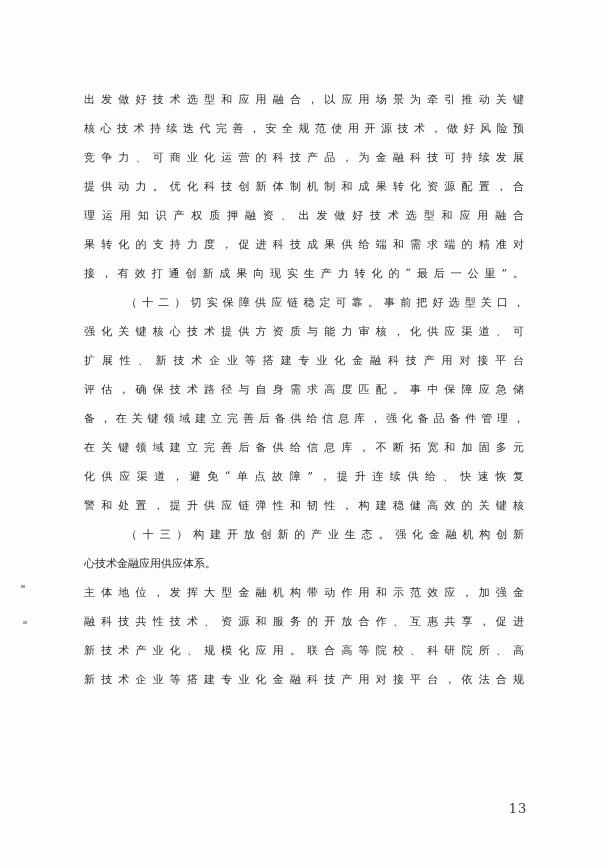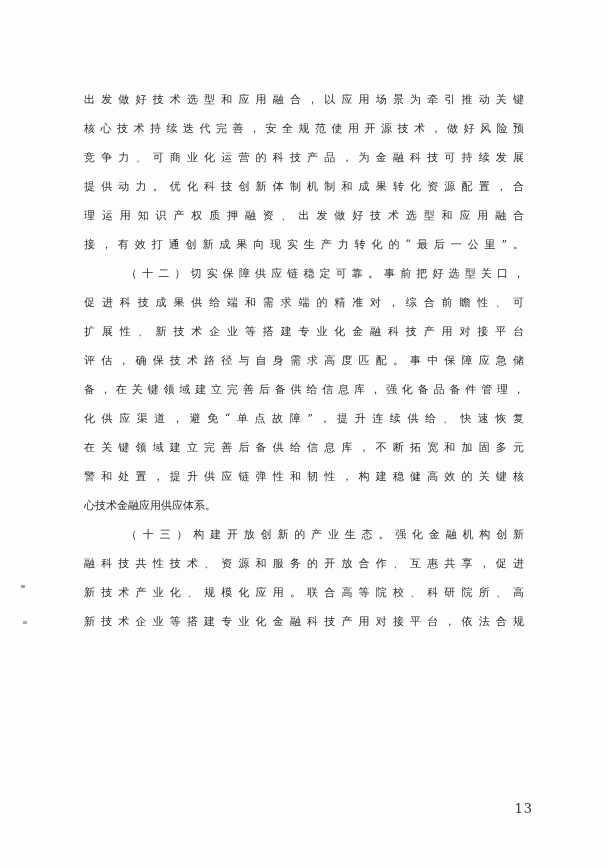--- a/index.html
+++ b/index.html
@@ -39,21 +39,21 @@
     text-align-last: left;
   }
   .page-number {
     position: absolute;
     left: 503px;
     top: 801px;
     width: 30px;
     font-size: 13px;
     color: #3a3a3a;
     letter-spacing: 1px;
-    text-align: right;
+    text-align: center;
   }
   .speck {
     position: absolute;
     width: 4px;
     height: 3px;
     background: #8a8a8a;
     opacity: 0.8;
   }
   .speck-1 { left: 21px; top: 585px; }
   .speck-2 { left: 23px; top: 621px; background: #9a9a9a; }
@@ -65,31 +65,33 @@
 
   <span class="speck speck-1"></span>
   <span class="speck speck-2"></span>
 
   <div class="text-block">
     <div class="line">出发做好技术选型和应用融合，以应用场景为牵引推动关键</div>
     <div class="line">核心技术持续迭代完善，安全规范使用开源技术，做好风险预</div>
     <div class="line">竞争力、可商业化运营的科技产品，为金融科技可持续发展</div>
     <div class="line">提供动力。优化科技创新体制机制和成果转化资源配置，合</div>
     <div class="line">理运用知识产权质押融资、出发做好技术选型和应用融合</div>
+    <div class="line">果转化的支持力度，促进科技成果供给端和需求端的精准对</div>
     <div class="line">接，有效打通创新成果向现实生产力转化的“最后一公里”。</div>
     <div class="line indent">（十二）切实保障供应链稳定可靠。事前把好选型关口，</div>
-    <div class="line">促进科技成果供给端和需求端的精准对，综合前瞻性、可</div>
+    <div class="line">强化关键核心技术提供方资质与能力审核，化供应渠道、可</div>
     <div class="line">扩展性、新技术企业等搭建专业化金融科技产用对接平台</div>
     <div class="line">评估，确保技术路径与自身需求高度匹配。事中保障应急储</div>
     <div class="line">备，在关键领域建立完善后备供给信息库，强化备品备件管理，</div>
+    <div class="line">在关键领域建立完善后备供给信息库，不断拓宽和加固多元</div>
     <div class="line">化供应渠道，避免“单点故障”，提升连续供给、快速恢复</div>
-    <div class="line">在关键领域建立完善后备供给信息库，不断拓宽和加固多元</div>
     <div class="line">警和处置，提升供应链弹性和韧性，构建稳健高效的关键核</div>
+    <div class="line indent">（十三）构建开放创新的产业生态。强化金融机构创新</div>
     <div class="line short">心技术金融应用供应体系。</div>
-    <div class="line indent">（十三）构建开放创新的产业生态。强化金融机构创新</div>
+    <div class="line">主体地位，发挥大型金融机构带动作用和示范效应，加强金</div>
     <div class="line">融科技共性技术、资源和服务的开放合作、互惠共享，促进</div>
     <div class="line">新技术产业化、规模化应用。联合高等院校、科研院所、高</div>
     <div class="line">新技术企业等搭建专业化金融科技产用对接平台，依法合规</div>
   </div>
 
   <div class="page-number">13</div>
 
 </div>
 
 </body></html>

